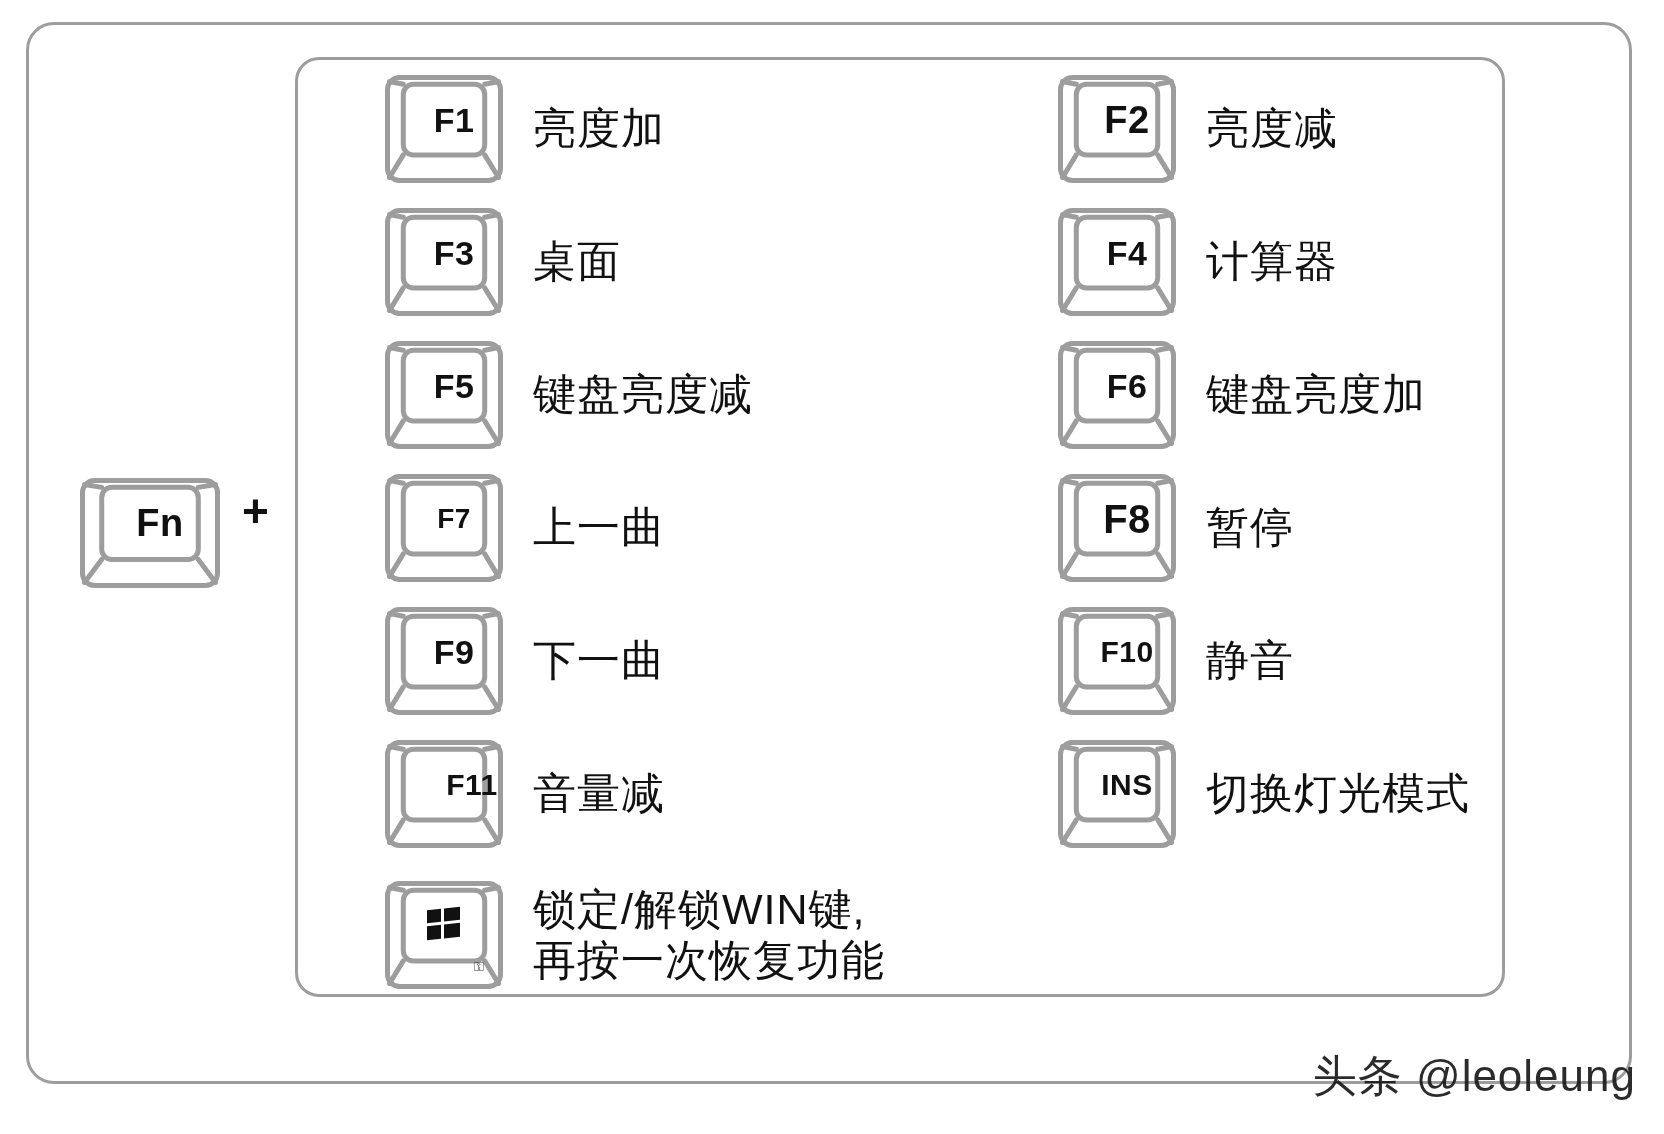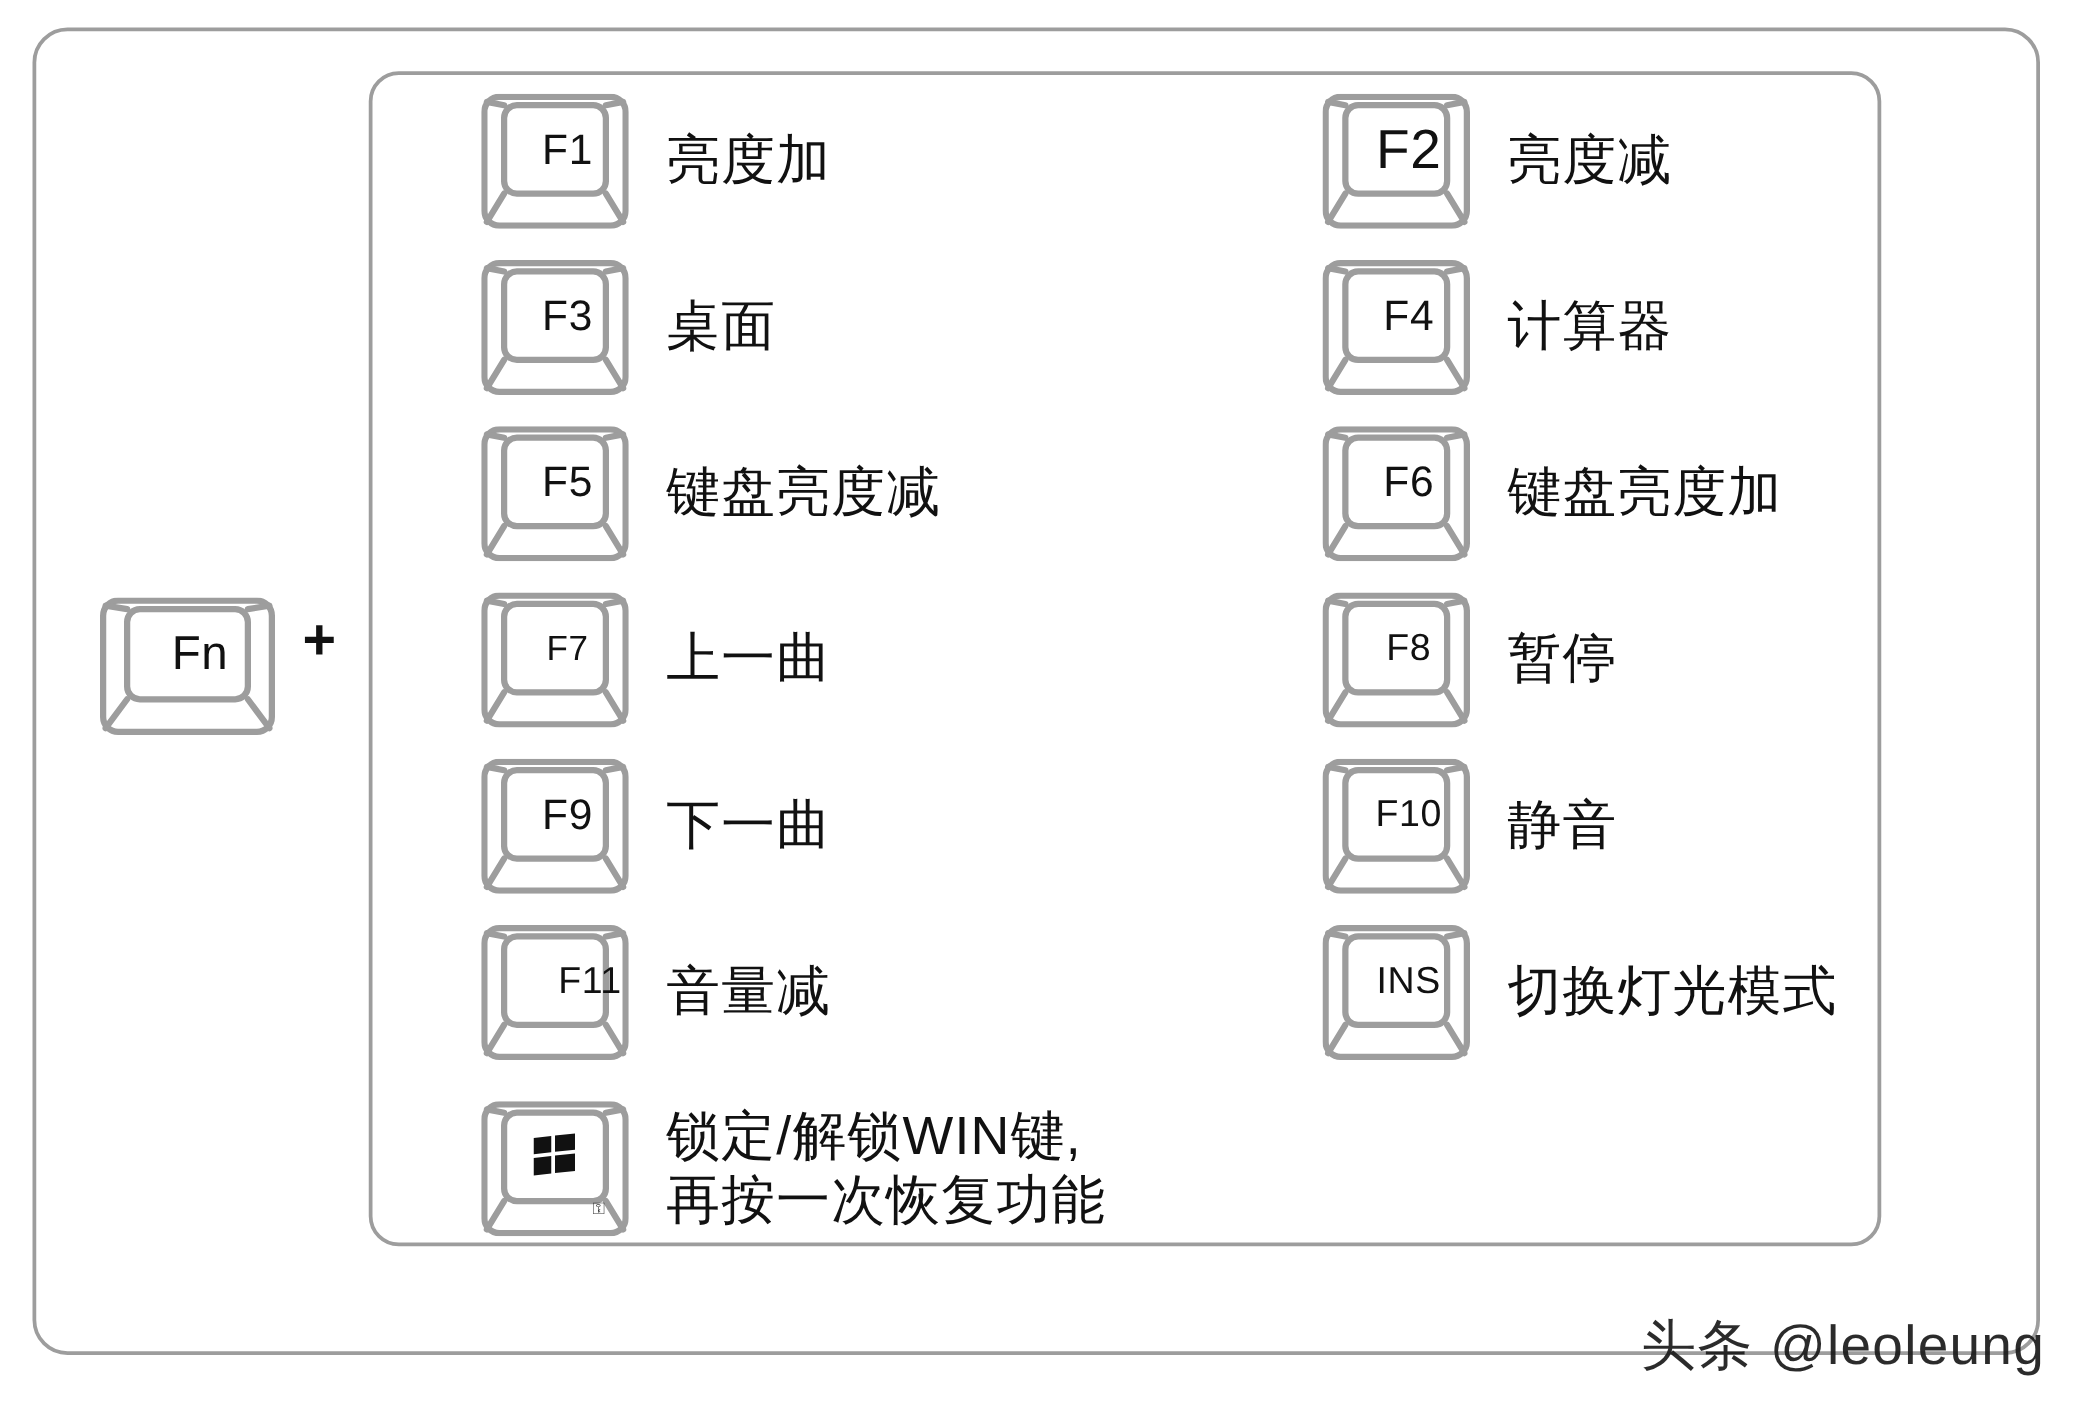--- a/index.html
+++ b/index.html
@@ -68,21 +68,21 @@
     position: absolute;
     left: 0;
     right: 0;
     top: 0;
     height: 100%;
     display: flex;
     align-items: center;
     justify-content: center;
     padding-bottom: 14%;
     box-sizing: border-box;
-    font-weight: normal;
+    font-weight: bold;
     color: #111;
     letter-spacing: 0.5px;
     pointer-events: none;
     font-family: "Liberation Sans", sans-serif;
     padding-left: 20px;
   }
 
   
   .win-glyph {
     position: absolute;
@@ -305,21 +305,21 @@
   <svg width="118" height="108" viewBox="0 0 118 108" xmlns="http://www.w3.org/2000/svg">
     <g fill="none" stroke="#9d9d9d" stroke-width="5" stroke-linejoin="round" stroke-linecap="round">
       <rect x="2.5" y="2.5" width="113" height="103" rx="12" ry="12"></rect>
       <rect x="18.29" y="9.180000000000001" width="81.42" height="70.74000000000001" rx="10.2" ry="10.2"></rect>
       <line x1="4.5" y1="6.5" x2="18.29" y2="9.180000000000001"></line>
       <line x1="113.5" y1="6.5" x2="99.71000000000001" y2="9.180000000000001"></line>
       <line x1="4.5" y1="102.5" x2="18.29" y2="79.92000000000002"></line>
       <line x1="113.5" y1="102.5" x2="99.71000000000001" y2="79.92000000000002"></line>
     </g>
   </svg>
-        <div class="cap-label" style="font-size: 44px;">F2</div>
+        <div class="cap-label" style="font-size: 38px;">F2</div>
       </div>
       <div class="row-desc">亮度减</div>
     </div>
     <div class="row">
       <div class="keycap">
   <svg width="118" height="108" viewBox="0 0 118 108" xmlns="http://www.w3.org/2000/svg">
     <g fill="none" stroke="#9d9d9d" stroke-width="5" stroke-linejoin="round" stroke-linecap="round">
       <rect x="2.5" y="2.5" width="113" height="103" rx="12" ry="12"></rect>
       <rect x="18.29" y="9.180000000000001" width="81.42" height="70.74000000000001" rx="10.2" ry="10.2"></rect>
       <line x1="4.5" y1="6.5" x2="18.29" y2="9.180000000000001"></line>
@@ -353,21 +353,21 @@
   <svg width="118" height="108" viewBox="0 0 118 108" xmlns="http://www.w3.org/2000/svg">
     <g fill="none" stroke="#9d9d9d" stroke-width="5" stroke-linejoin="round" stroke-linecap="round">
       <rect x="2.5" y="2.5" width="113" height="103" rx="12" ry="12"></rect>
       <rect x="18.29" y="9.180000000000001" width="81.42" height="70.74000000000001" rx="10.2" ry="10.2"></rect>
       <line x1="4.5" y1="6.5" x2="18.29" y2="9.180000000000001"></line>
       <line x1="113.5" y1="6.5" x2="99.71000000000001" y2="9.180000000000001"></line>
       <line x1="4.5" y1="102.5" x2="18.29" y2="79.92000000000002"></line>
       <line x1="113.5" y1="102.5" x2="99.71000000000001" y2="79.92000000000002"></line>
     </g>
   </svg>
-        <div class="cap-label" style="font-size: 30px; border-radius: 18px;">F8</div>
+        <div class="cap-label" style="font-size: 40px; border-radius: 18px;">F8</div>
       </div>
       <div class="row-desc">暂停</div>
     </div>
     <div class="row">
       <div class="keycap">
   <svg width="118" height="108" viewBox="0 0 118 108" xmlns="http://www.w3.org/2000/svg">
     <g fill="none" stroke="#9d9d9d" stroke-width="5" stroke-linejoin="round" stroke-linecap="round">
       <rect x="2.5" y="2.5" width="113" height="103" rx="12" ry="12"></rect>
       <rect x="18.29" y="9.180000000000001" width="81.42" height="70.74000000000001" rx="10.2" ry="10.2"></rect>
       <line x1="4.5" y1="6.5" x2="18.29" y2="9.180000000000001"></line>

